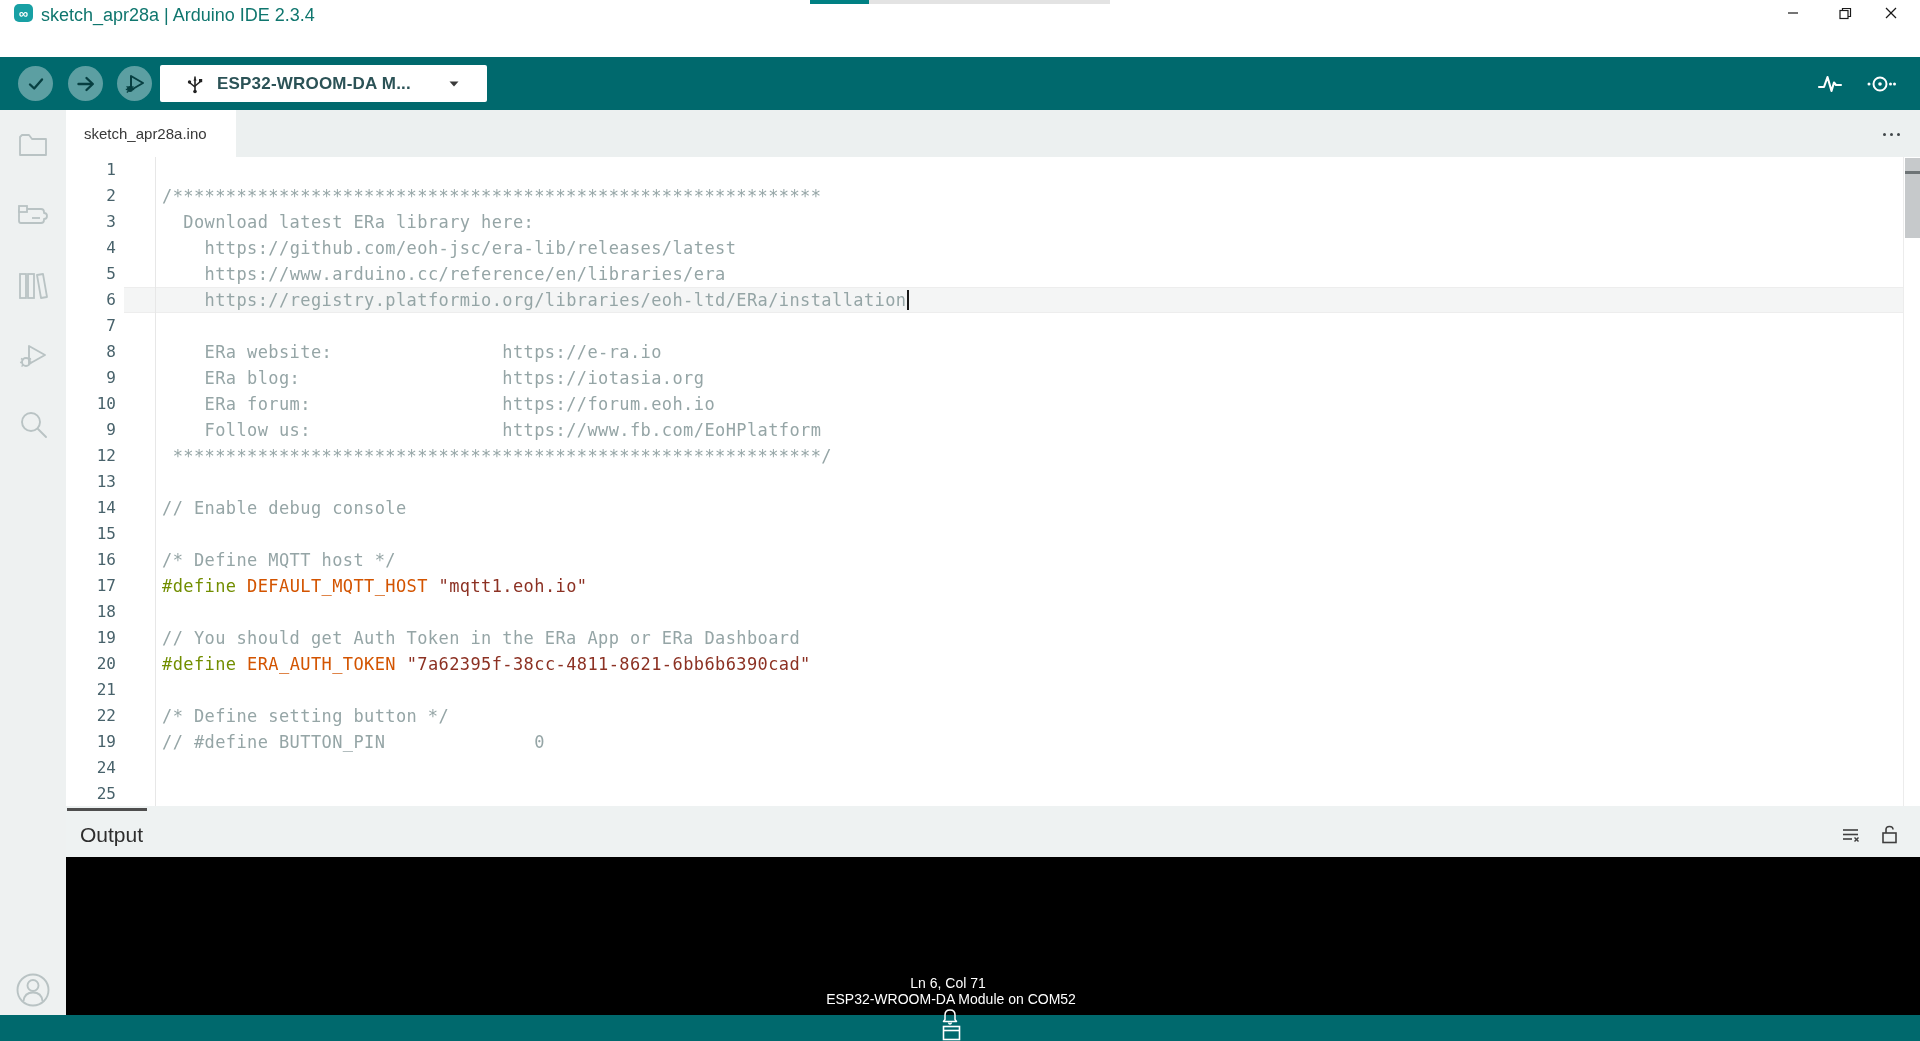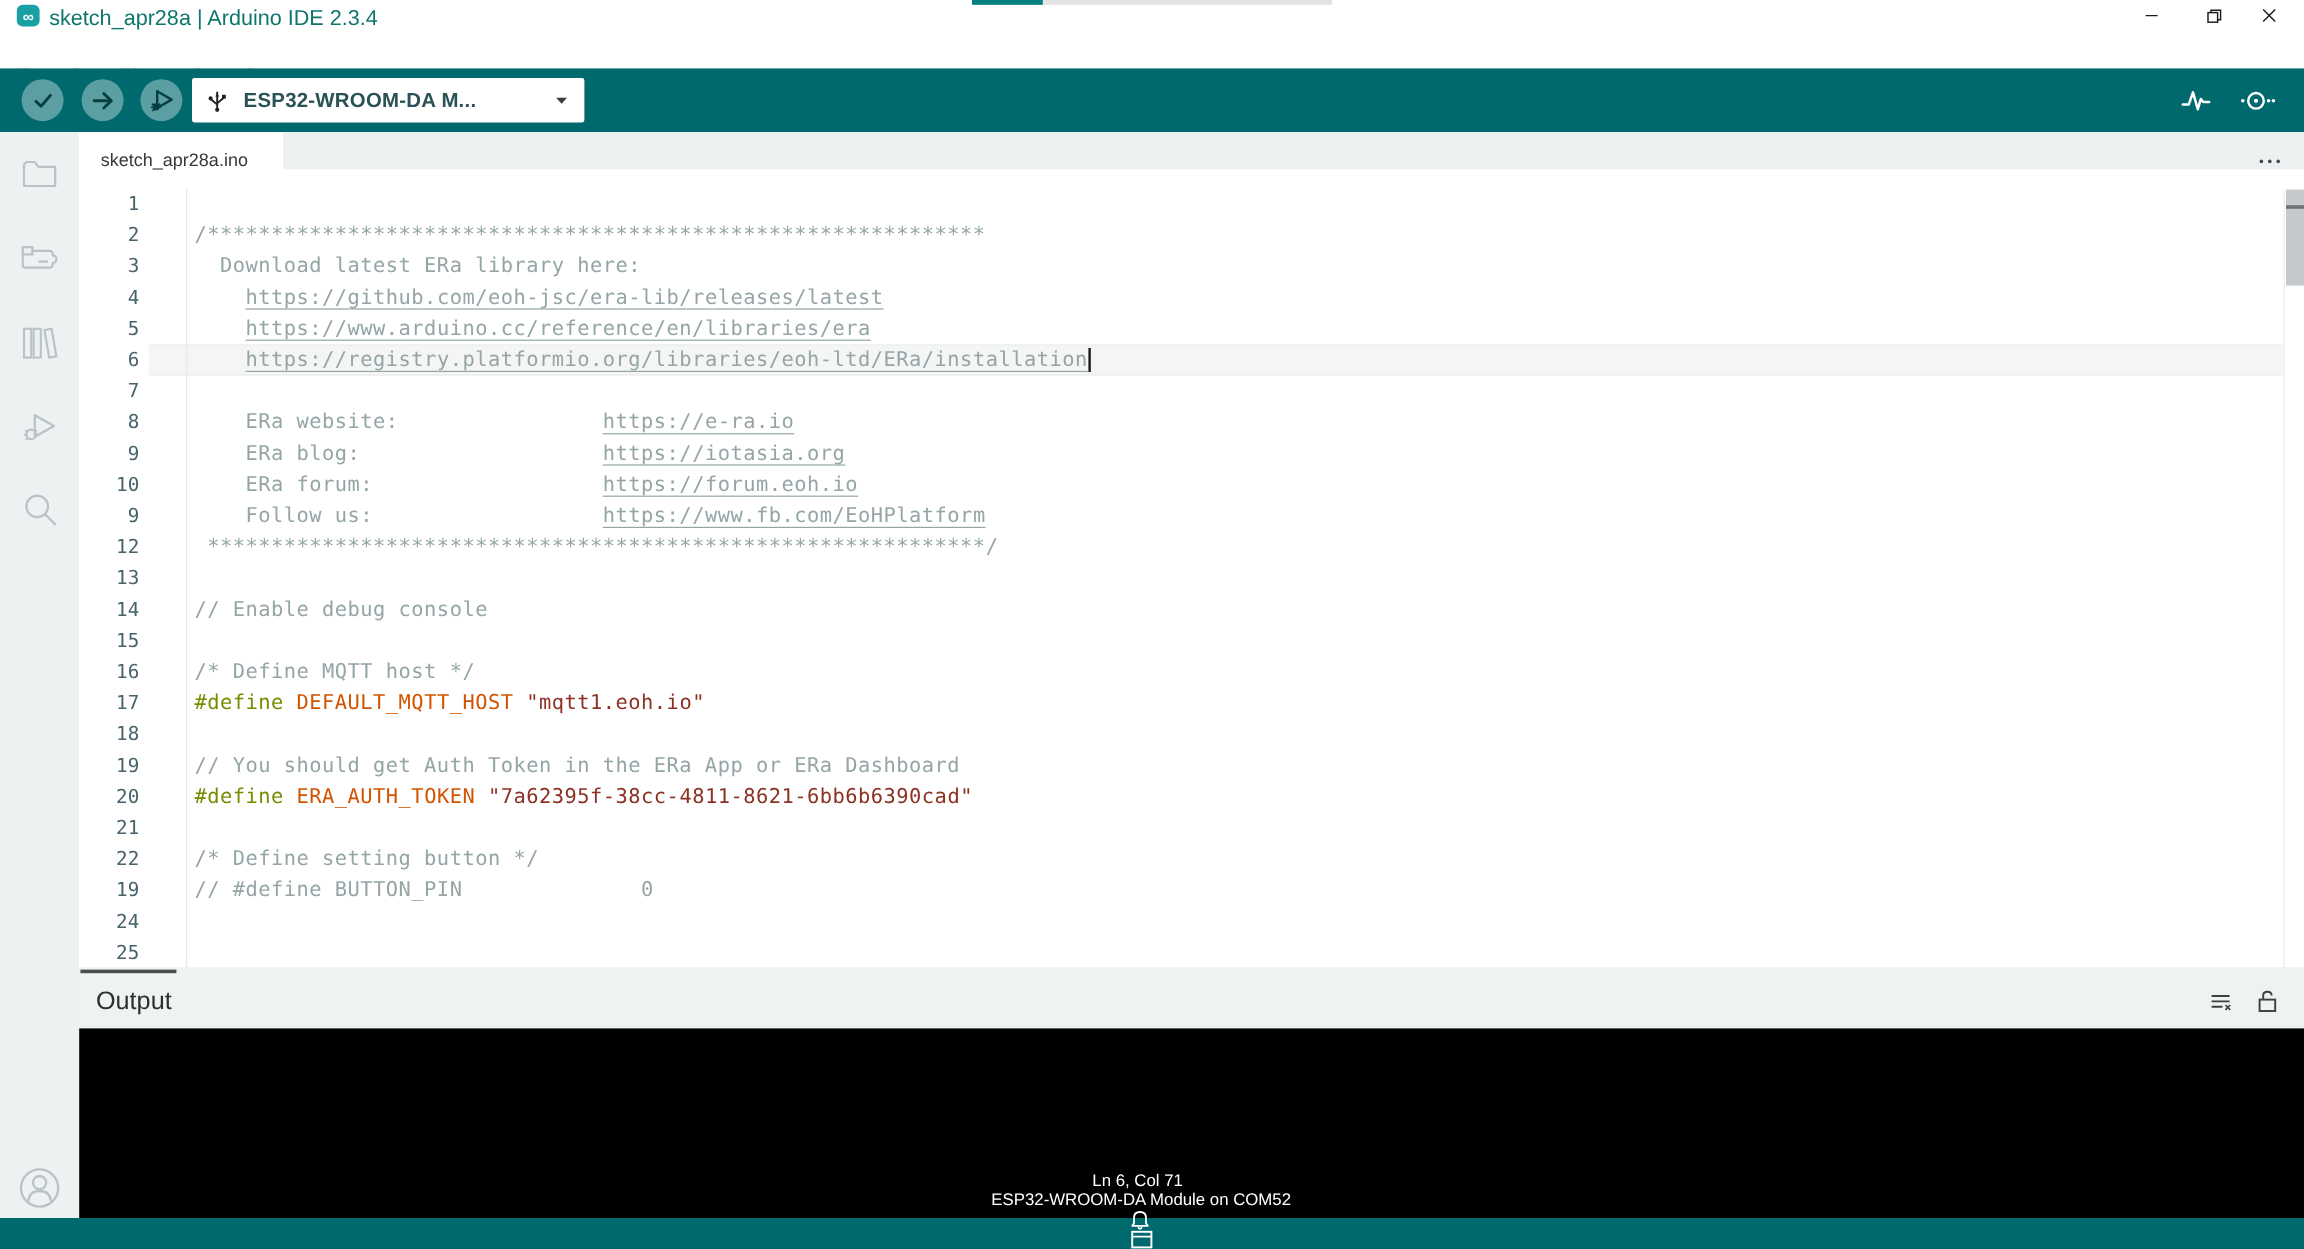--- a/index.html
+++ b/index.html
@@ -21,49 +21,49 @@
   #menubar { position:absolute; left:0; top:26px; width:1920px; height:31px; background:#fff;
              display:flex; align-items:center; padding-left:2px; }
   .menu-item { font-size:11px; color:#6d28d9; padding:4px 10px;margin-top:40px; }
 
   
   #toolbar { position:absolute; left:0; top:57px; width:1920px; height:53px; background:#00696d; }
   .tbtn { position:absolute; top:9px; width:35px; height:35px; border-radius:50%;
           background:#5c9fa2; display:flex; align-items:center; justify-content:center; }
   #btn-verify { left:18px; } #btn-upload { left:68px; } #btn-debug { left:117px; }
   #board-sel { position:absolute; left:160px; top:8px; width:327px; height:37px; background:#fff;
-               border-radius:2px; display:flex; align-items:center; padding:0 13px; }
+               border-radius:2px; display:flex; align-items:center; padding:0 27px; }
   #board-sel .lbl { font-size:17px; font-weight:bold; color:#2b5256; margin-left:14px; letter-spacing:.2px;
                     white-space:nowrap; overflow:hidden; flex:1; }
   .tb-right { position:absolute; top:9px; width:36px; height:35px; display:flex; align-items:center; justify-content:center; }
   #btn-plotter { right:72px; } #btn-monitor { right:22px; }
 
   
   #sidebar { position:absolute; left:0; top:110px; width:66px; height:905px; background:#eef1f1; }
   .side-ic { position:absolute; left:0; width:66px; height:70px; display:flex; align-items:center; justify-content:center; }
-  #tabbar { position:absolute; left:66px; top:110px; width:1854px; height:31px; background:#ecf0f0; }
+  #tabbar { position:absolute; left:66px; top:110px; width:1854px; height:47px; background:#ecf0f0; }
   #tab-active { position:absolute; left:0; top:0; width:170px; height:47px; background:#fff;
                 display:flex; align-items:center; padding-left:18px; }
   #tab-active .lbl { font-size:15px; color:#383838; }
   #tab-menu { position:absolute; right:16px; top:15px; width:26px; height:18px;
               display:flex; align-items:center; justify-content:center; gap:4px; }
   #tab-menu i { width:3px; height:3px; border-radius:50%; background:#41474a; }
 
   
   #editor { position:absolute; left:66px; top:157px; width:1854px; height:649px; background:#fff; overflow:hidden; }
   #gutter { position:absolute; left:0; top:0; width:50px; }
   #gutter .ln { height:26px; line-height:26px; text-align:right;
                 font-family:"DejaVu Sans Mono", monospace; font-size:16px; color:#48626b; }
   #indent-guide { position:absolute; left:89px; top:0; width:1px; height:649px; background:#e7e7e7; }
   #curline-bg { position:absolute; left:58px; right:17px; height:26px; background:#f4f5f5; border-top:1px solid #ededed; border-bottom:1px solid #ededed; }
   #code-area { position:absolute; left:96px; top:0; right:17px; }
   .cl { height:26px; line-height:26px; white-space:pre;
         font-family:"DejaVu Sans Mono", monospace; font-size:17px; letter-spacing:.4px; color:#3b3b3b; }
   .tk-cm { color:#95a5a6; }
-  .tk-lk { color:#95a5a6; text-decoration:underline; text-underline-offset:4px; }
+  .tk-lk { color:#95a5a6; text-underline-offset:4px; }
   .tk-pp { color:#728e00; }
   .tk-mc { color:#d35400; }
   .tk-st { color:#8c3123; }
   .caret { display:inline-block; width:2px; height:20px; background:#1a1a1a; vertical-align:text-bottom; margin-left:1px; }
   #scrollbar { position:absolute; right:0; top:0; width:17px; height:649px; border-left:1px solid #ececec; }
   #scroll-thumb { position:absolute; left:1px; top:1px; width:16px; height:80px; background:#c6c9cb; }
   #cursor-marker { position:absolute; left:1px; top:14px; width:16px; height:3px; background:#6e7476; }
 
   
   #out-header { position:absolute; left:66px; top:806px; width:1854px; height:51px; background:#eef2f2;

